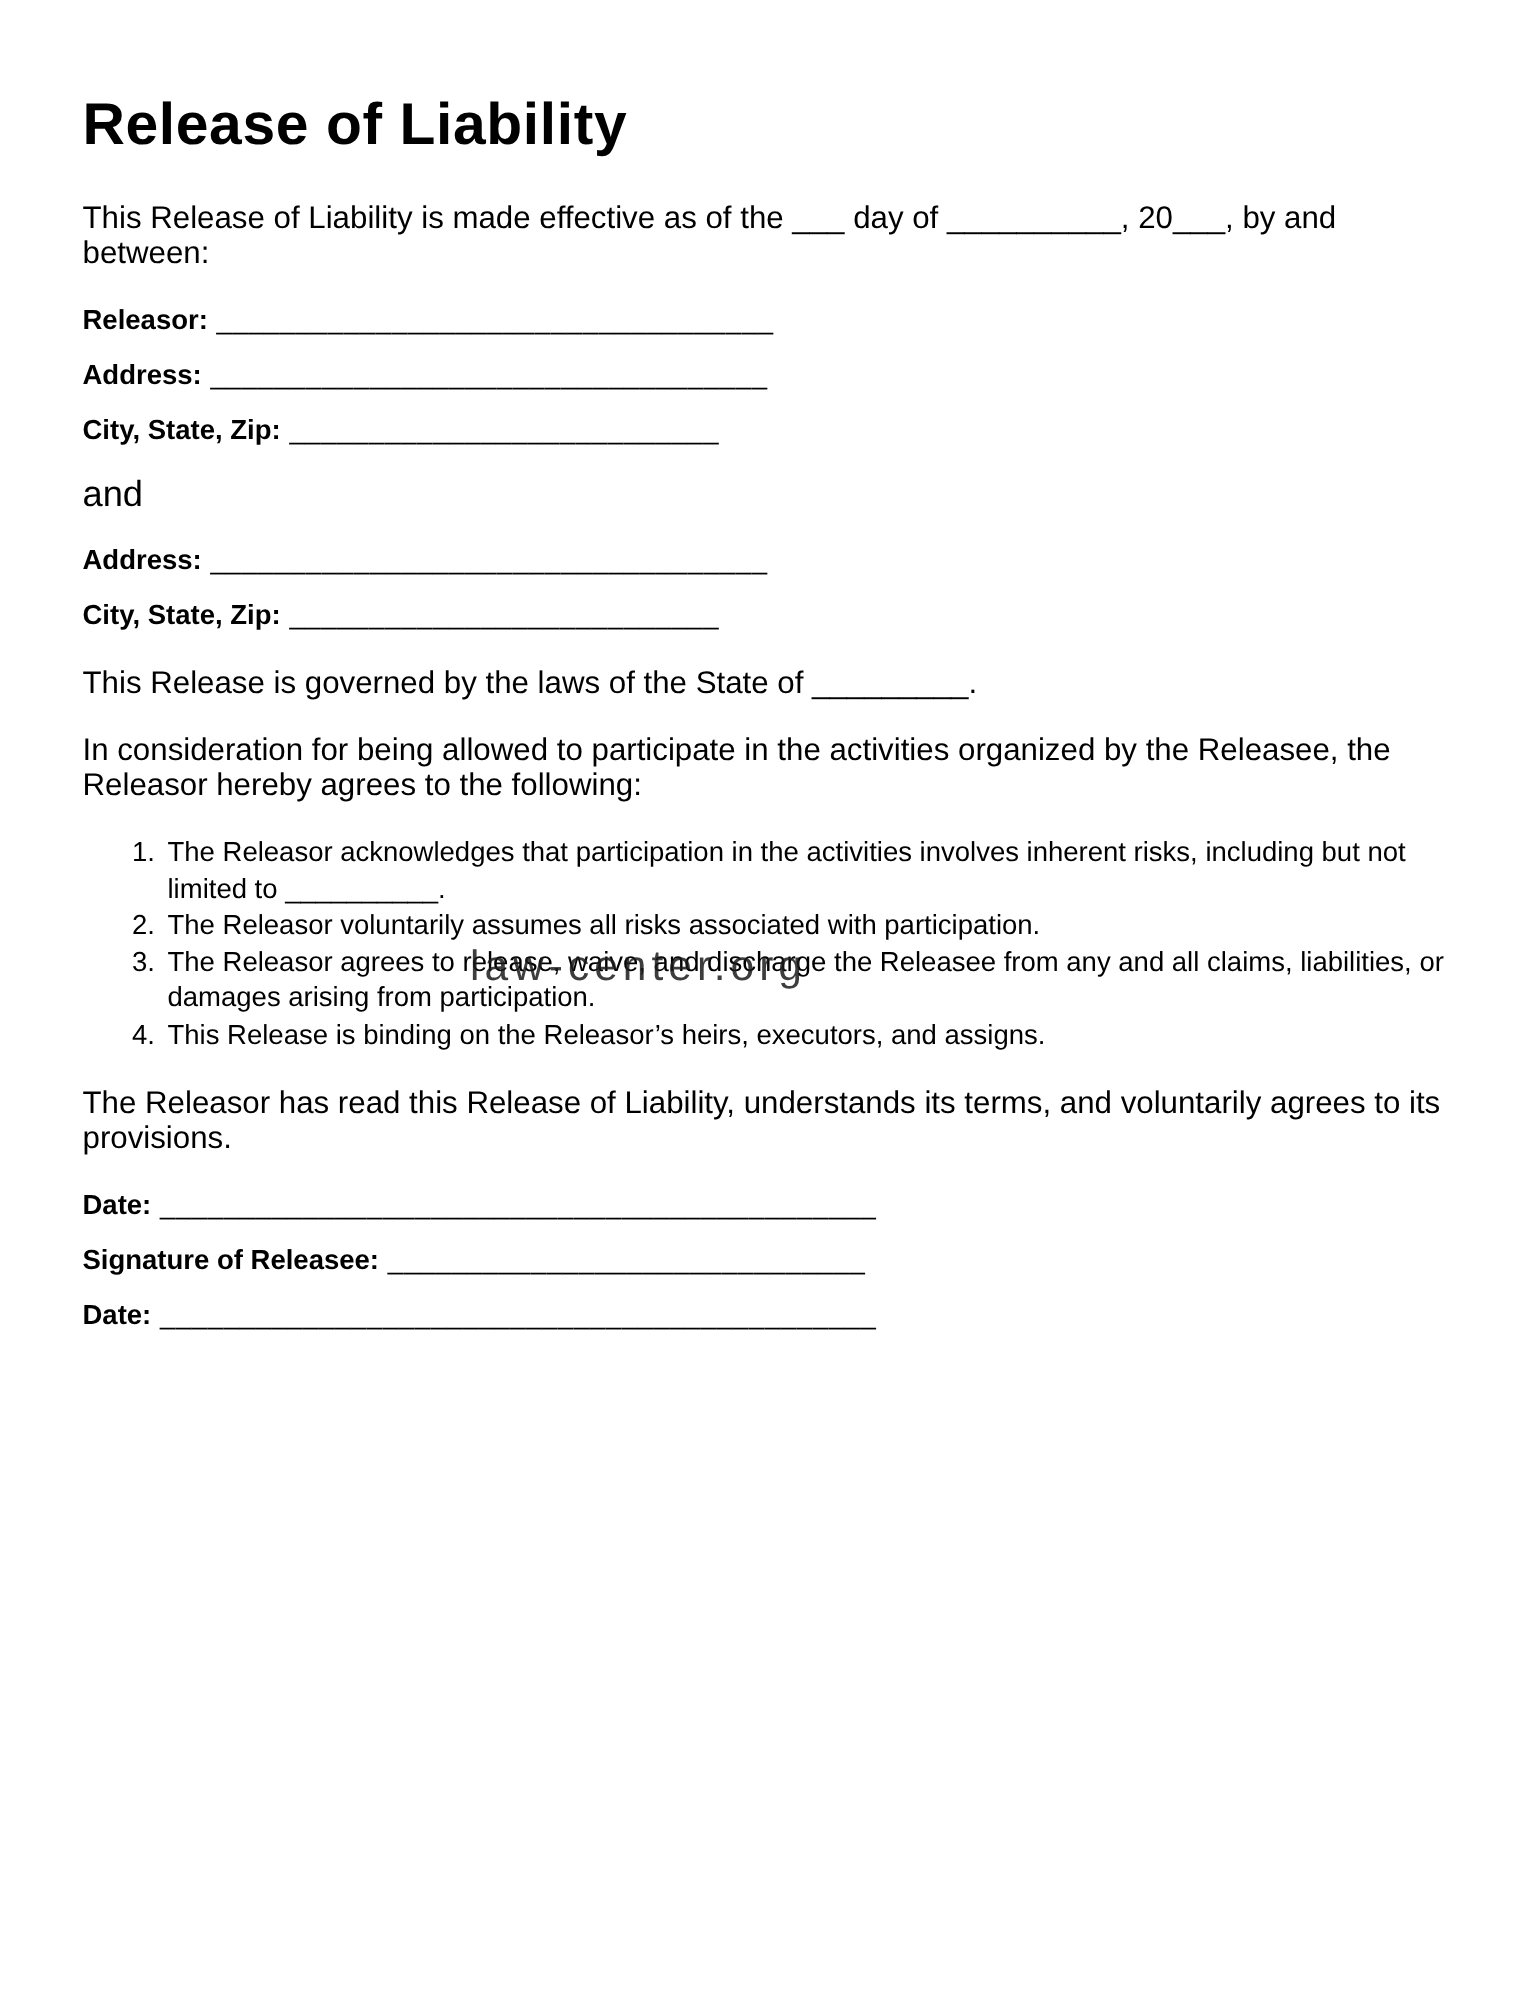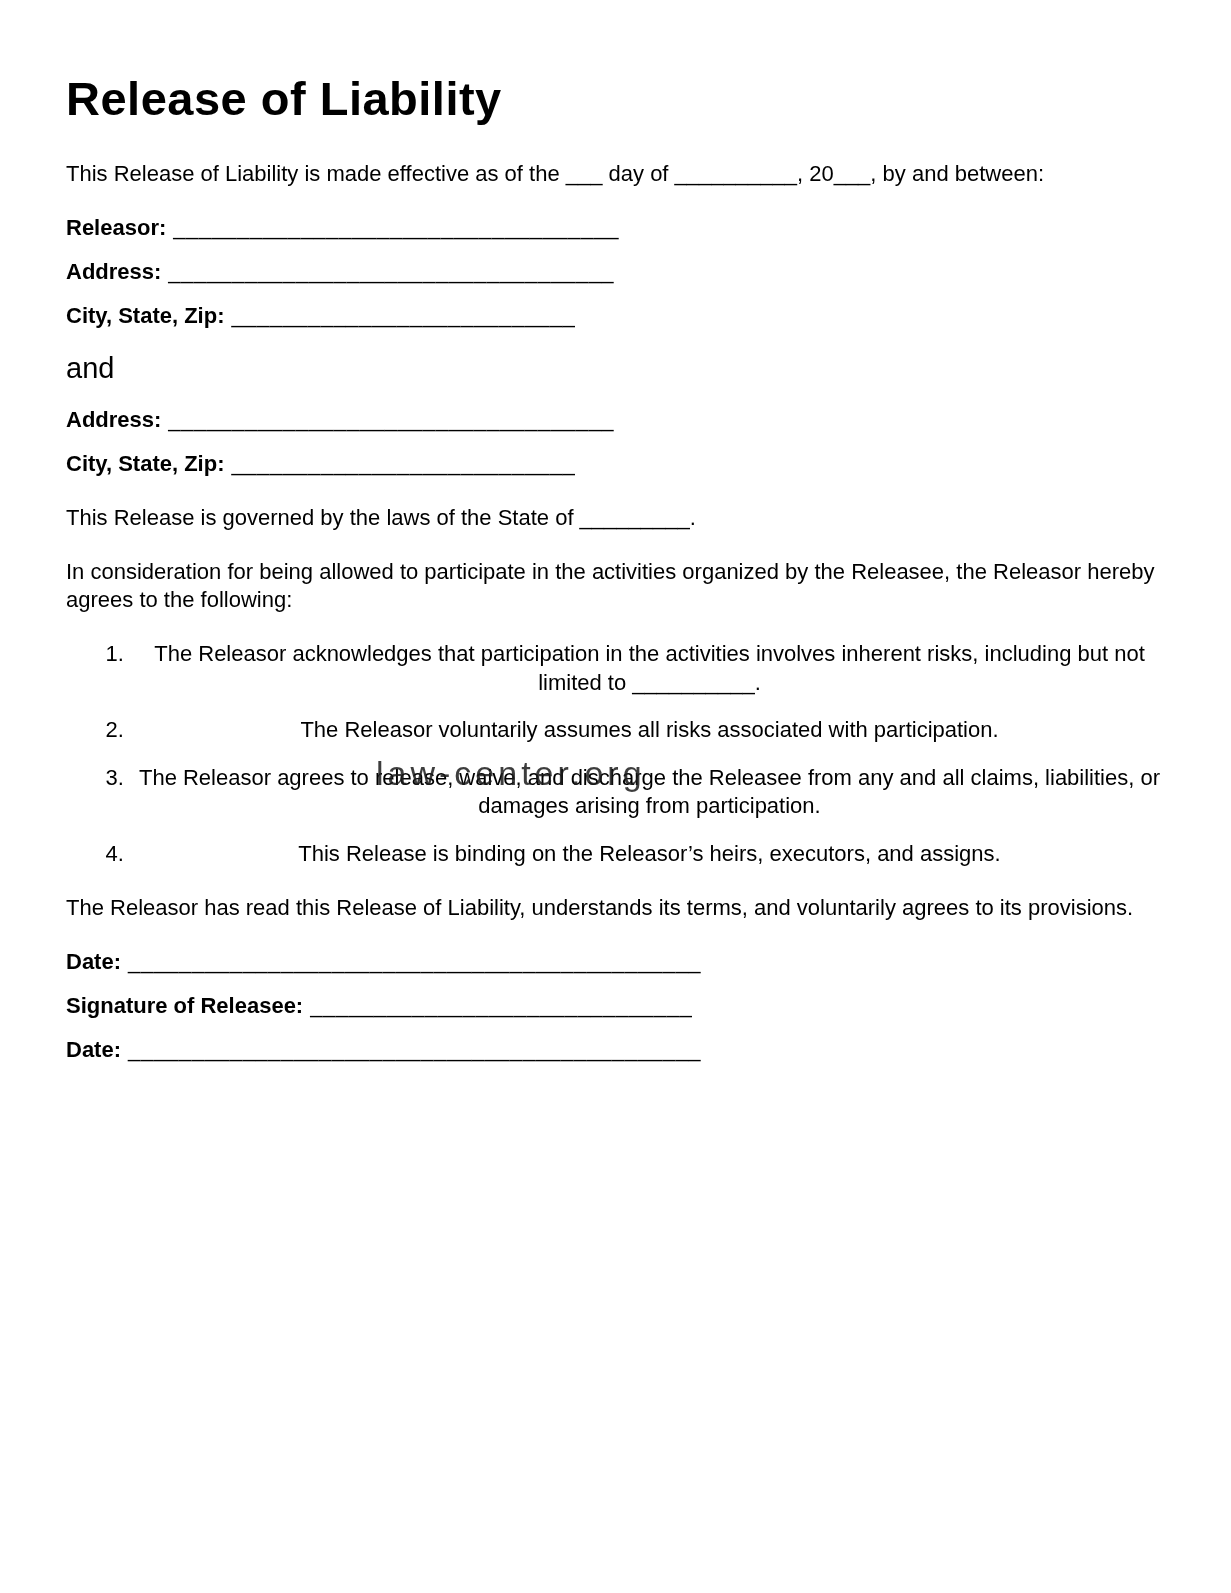--- a/index.html
+++ b/index.html
@@ -19,21 +19,21 @@
     overflow: hidden;
   }
   h1.doc-title {
     font-size: 47px;
     line-height: 1.15;
     font-weight: bold;
     margin: 14px 0 34px 0;
     letter-spacing: 0.5px;
   }
   p.body-par {
-    font-size: 22px;
+    font-size: 25px;
     line-height: 28px;
     margin: 26px 0;
   }
   p.field-line {
     font-size: 22px;
     line-height: 28px;
     margin: 16px 0;
     white-space: nowrap;
   }
   p.field-line .field-label {
@@ -50,22 +50,21 @@
     margin: 24px 0;
   }
   ol.terms-list {
     font-size: 22px;
     line-height: 28.5px;
     margin: 26px 0 22px 0;
     padding-left: 64px;
   }
   ol.terms-list li {
     padding-left: 4px;
-    margin: 19px 0;
-    text-align: center;
+    margin: 1px 0;
   }
   .watermark {
     position: absolute;
     left: 376px;
     top: 754px;
     font-family: Liberation Sans, sans-serif;
     font-size: 34px;
     letter-spacing: 4px;
     color: #1c1c1c;
     opacity: 0.85;

